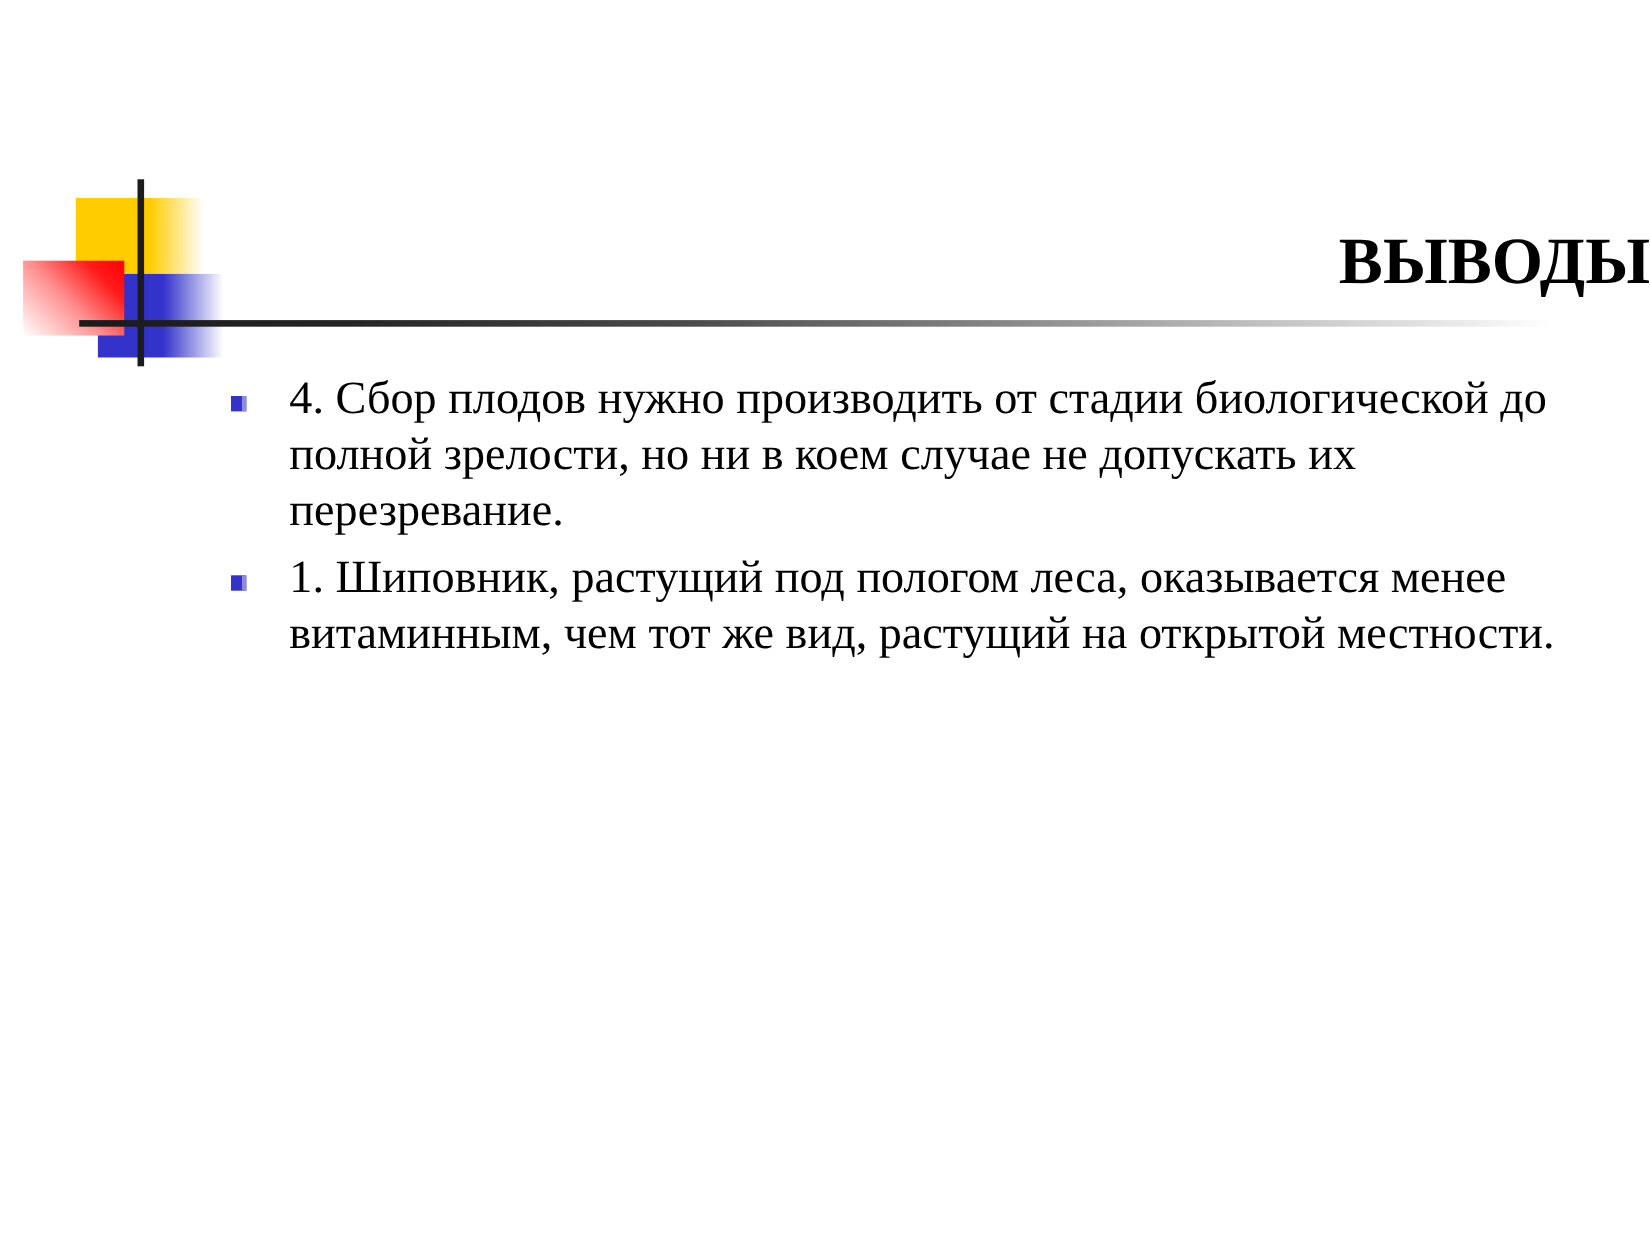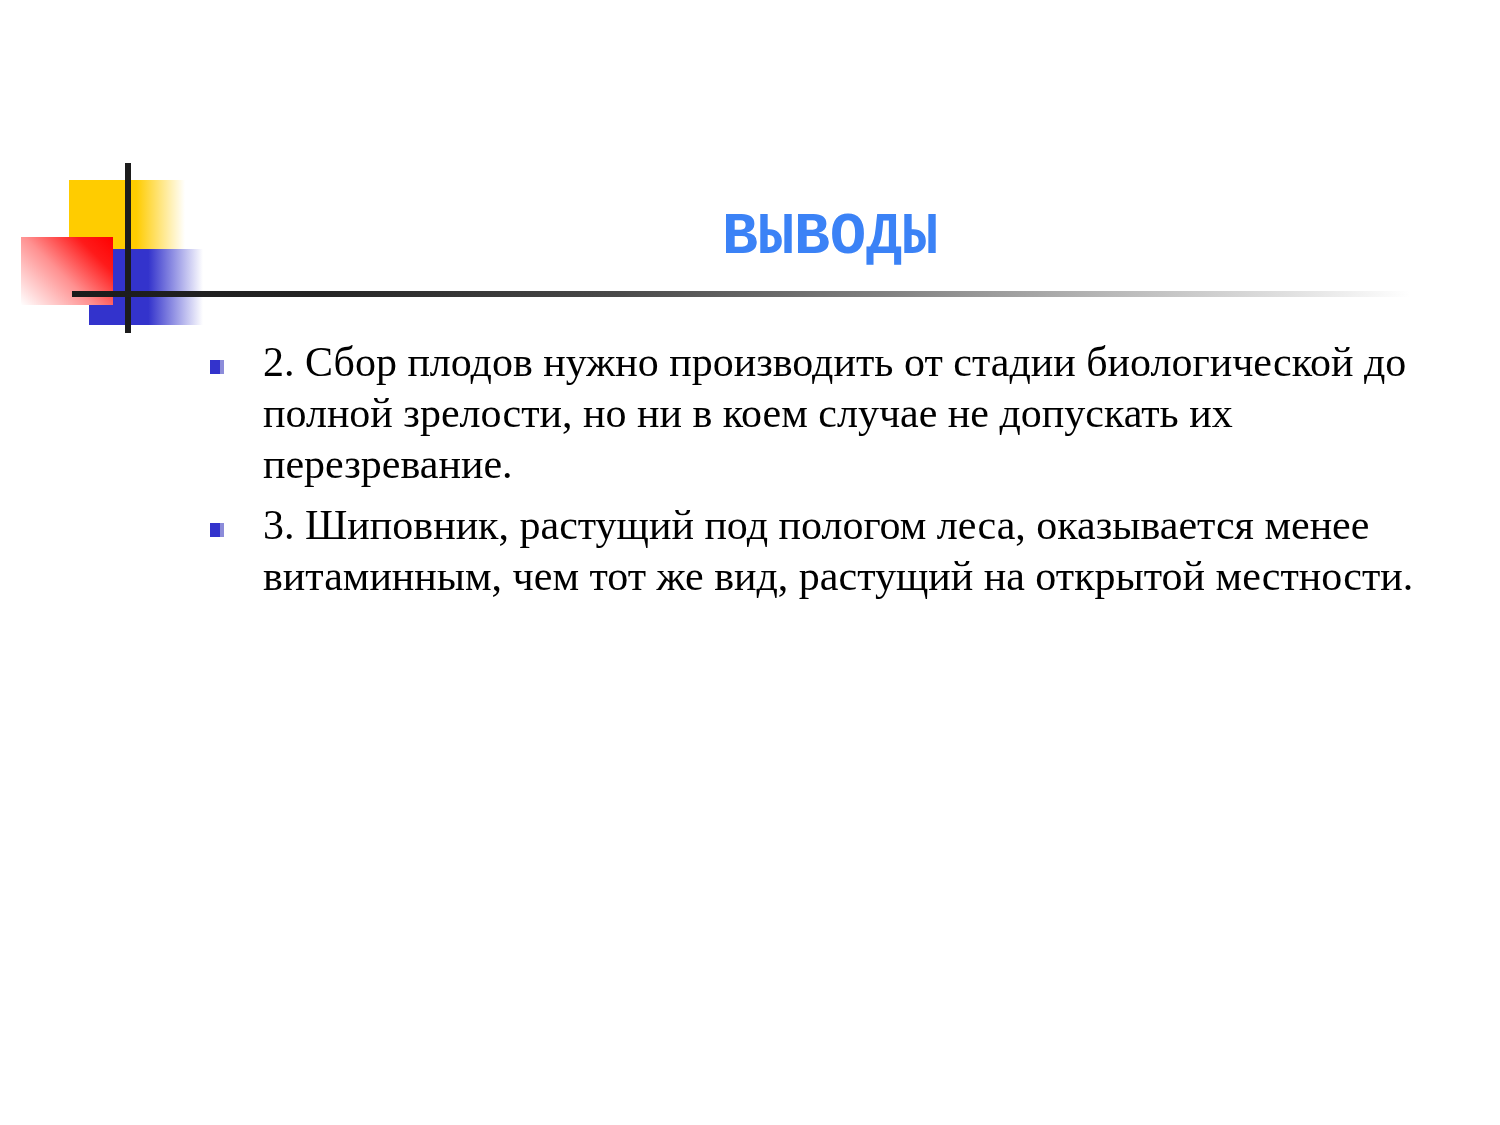--- a/index.html
+++ b/index.html
@@ -48,26 +48,26 @@
     background: linear-gradient(to right,
       #1b1b1b 0%, #252525 18%, #4a4a4a 40%, #828282 60%,
       #b8b8b8 76%, #e0e0e0 89%, rgba(255,255,255,0) 98%);
   }
 
   
   .title {
     position: absolute;
     left: 160px; right: 0;
     top: 201px;
-    text-align: center;
+    text-align: right;
     font-size: 60px;
     line-height: 1.2;
     font-weight: bold;
-    color: #3b82f6;
-    font-family: Liberation Mono, monospace;
+    color: #000000;
+    font-family: Liberation Serif, serif;
   }
 
   
   .content {
     position: absolute;
     left: 208px;
     top: 337px;
     width: 1270px;
   }
   .bullet-item {
@@ -102,26 +102,26 @@
   <div class="deco-red"></div>
   <div class="deco-vline"></div>
   <div class="deco-hline"></div>
 
   <div class="title">ВЫВОДЫ</div>
 
   <div class="content">
 
     <div class="bullet-item">
       <span class="bullet-square"></span>
-      <span class="bullet-text">2. Сбор плодов нужно производить от стадии биологической до
+      <span class="bullet-text">4. Сбор плодов нужно производить от стадии биологической до
 полной зрелости, но ни в коем случае не допускать их
 перезревание.</span>
     </div>
 
 
     <div class="bullet-item">
       <span class="bullet-square"></span>
-      <span class="bullet-text">3. Шиповник, растущий под пологом леса, оказывается менее
+      <span class="bullet-text">1. Шиповник, растущий под пологом леса, оказывается менее
 витаминным, чем тот же вид, растущий на открытой местности.</span>
     </div>
 
   </div>
 </div>
 
 </body></html>

